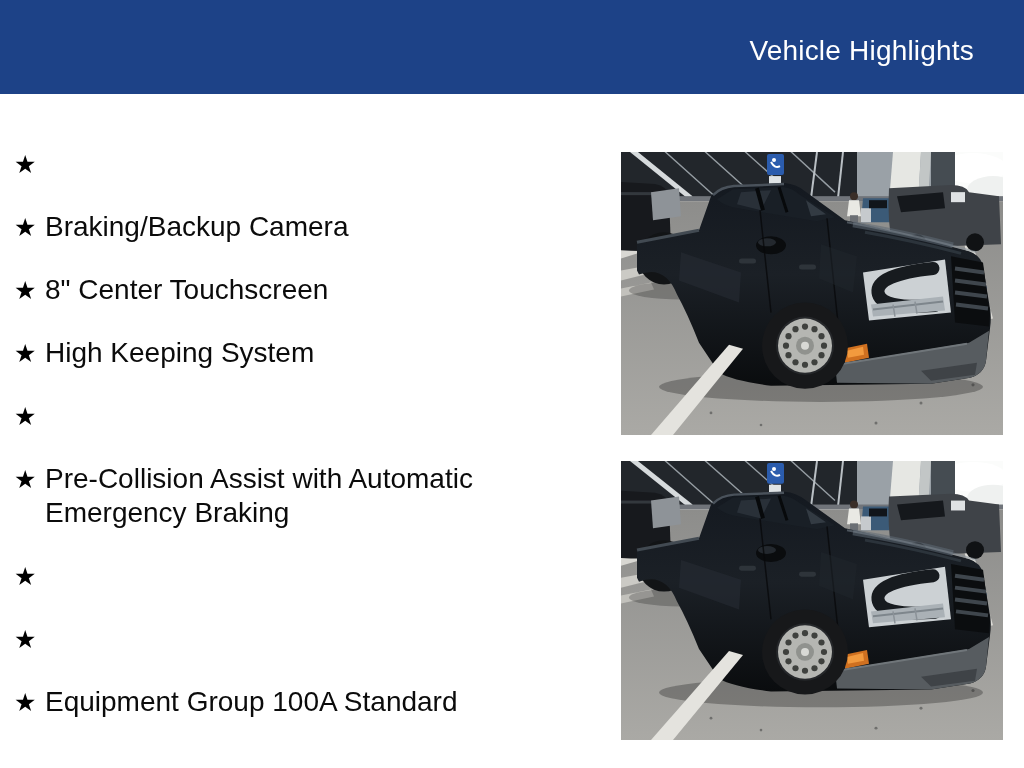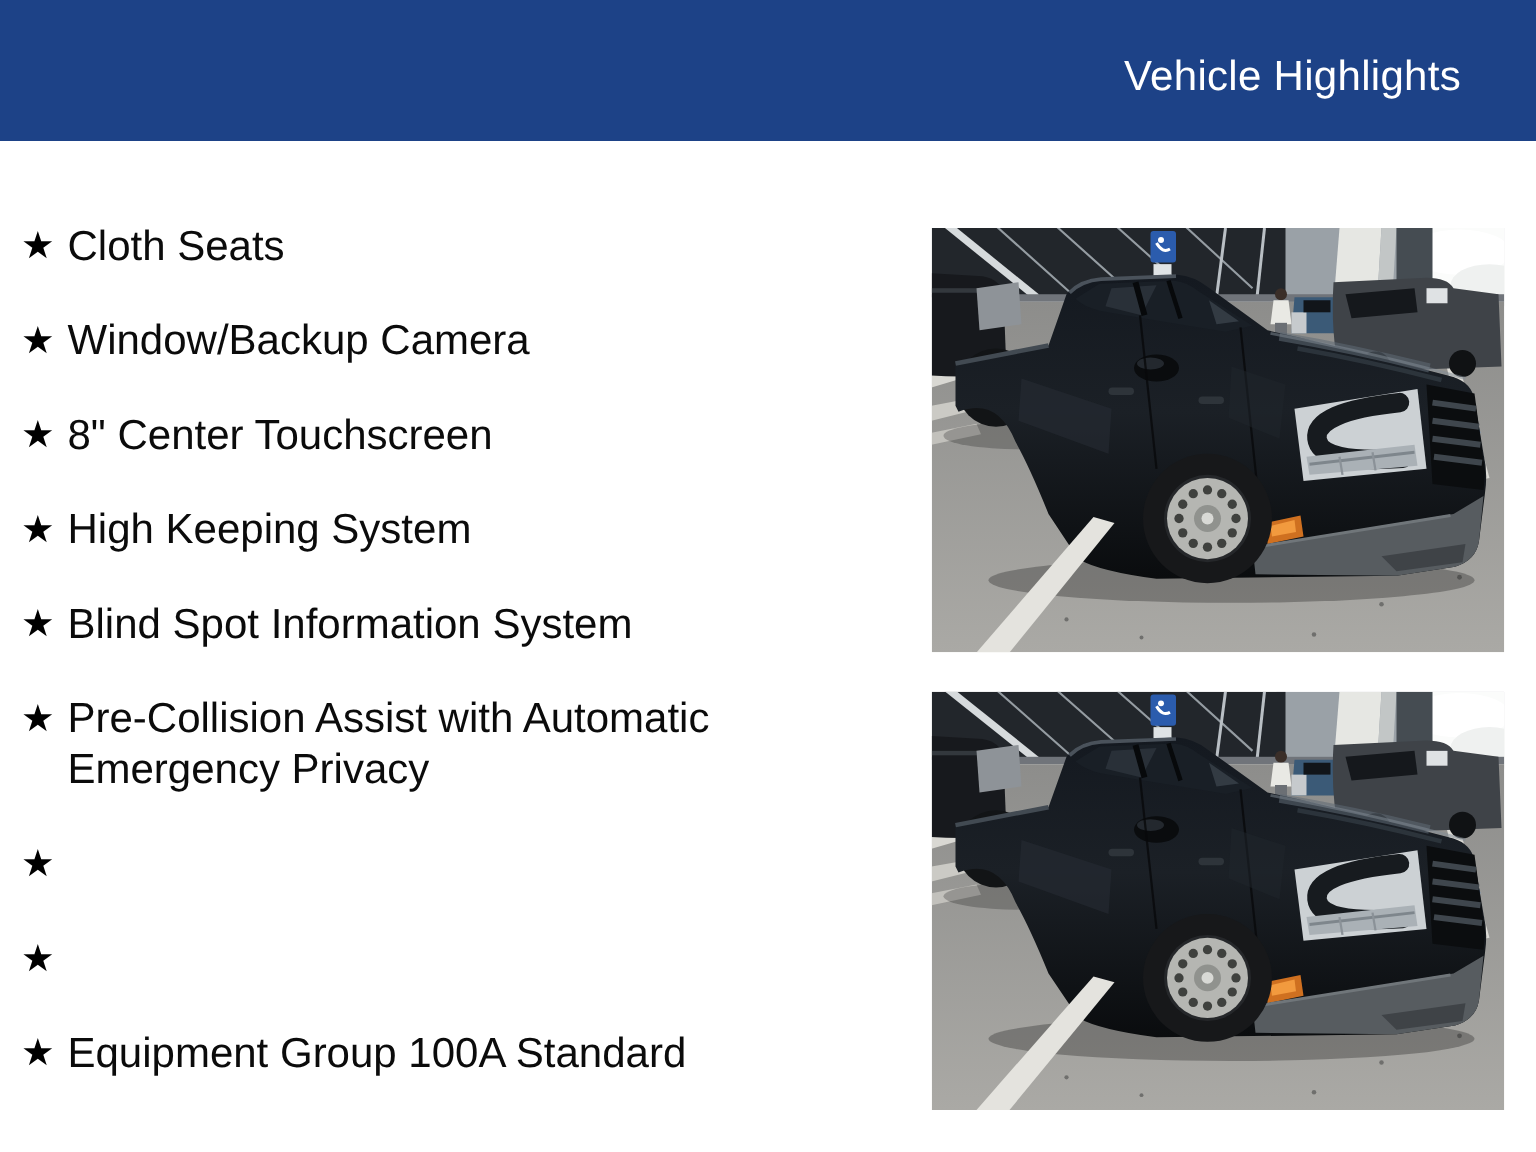--- a/index.html
+++ b/index.html
@@ -204,41 +204,39 @@
   </defs>
 </svg>
 
 <div class="header">
   <span class="title">Vehicle Highlights</span>
 </div>
 
 <ul class="features">
   <li>
       <span class="star">★</span>
-      <span class="txt">Cloth Seats</span>
-    </li>
-  <li>
-      <span class="star">★</span>
-      <span class="txt">Window/Backup Camera</span>
+    </li>
+  <li>
+      <span class="star">★</span>
+      <span class="txt">Braking/Backup Camera</span>
     </li>
   <li>
       <span class="star">★</span>
       <span class="txt">8" Center Touchscreen</span>
     </li>
   <li>
       <span class="star">★</span>
       <span class="txt">High Keeping System</span>
     </li>
   <li>
       <span class="star">★</span>
-      <span class="txt">Blind Spot Information System</span>
-    </li>
-  <li>
-      <span class="star">★</span>
-      <span class="txt">Pre-Collision Assist with Automatic Emergency Privacy</span>
+    </li>
+  <li>
+      <span class="star">★</span>
+      <span class="txt">Pre-Collision Assist with Automatic Emergency Braking</span>
     </li>
   <li>
       <span class="star">★</span>
     </li>
   <li>
       <span class="star">★</span>
     </li>
   <li>
       <span class="star">★</span>
       <span class="txt">Equipment Group 100A Standard</span>

